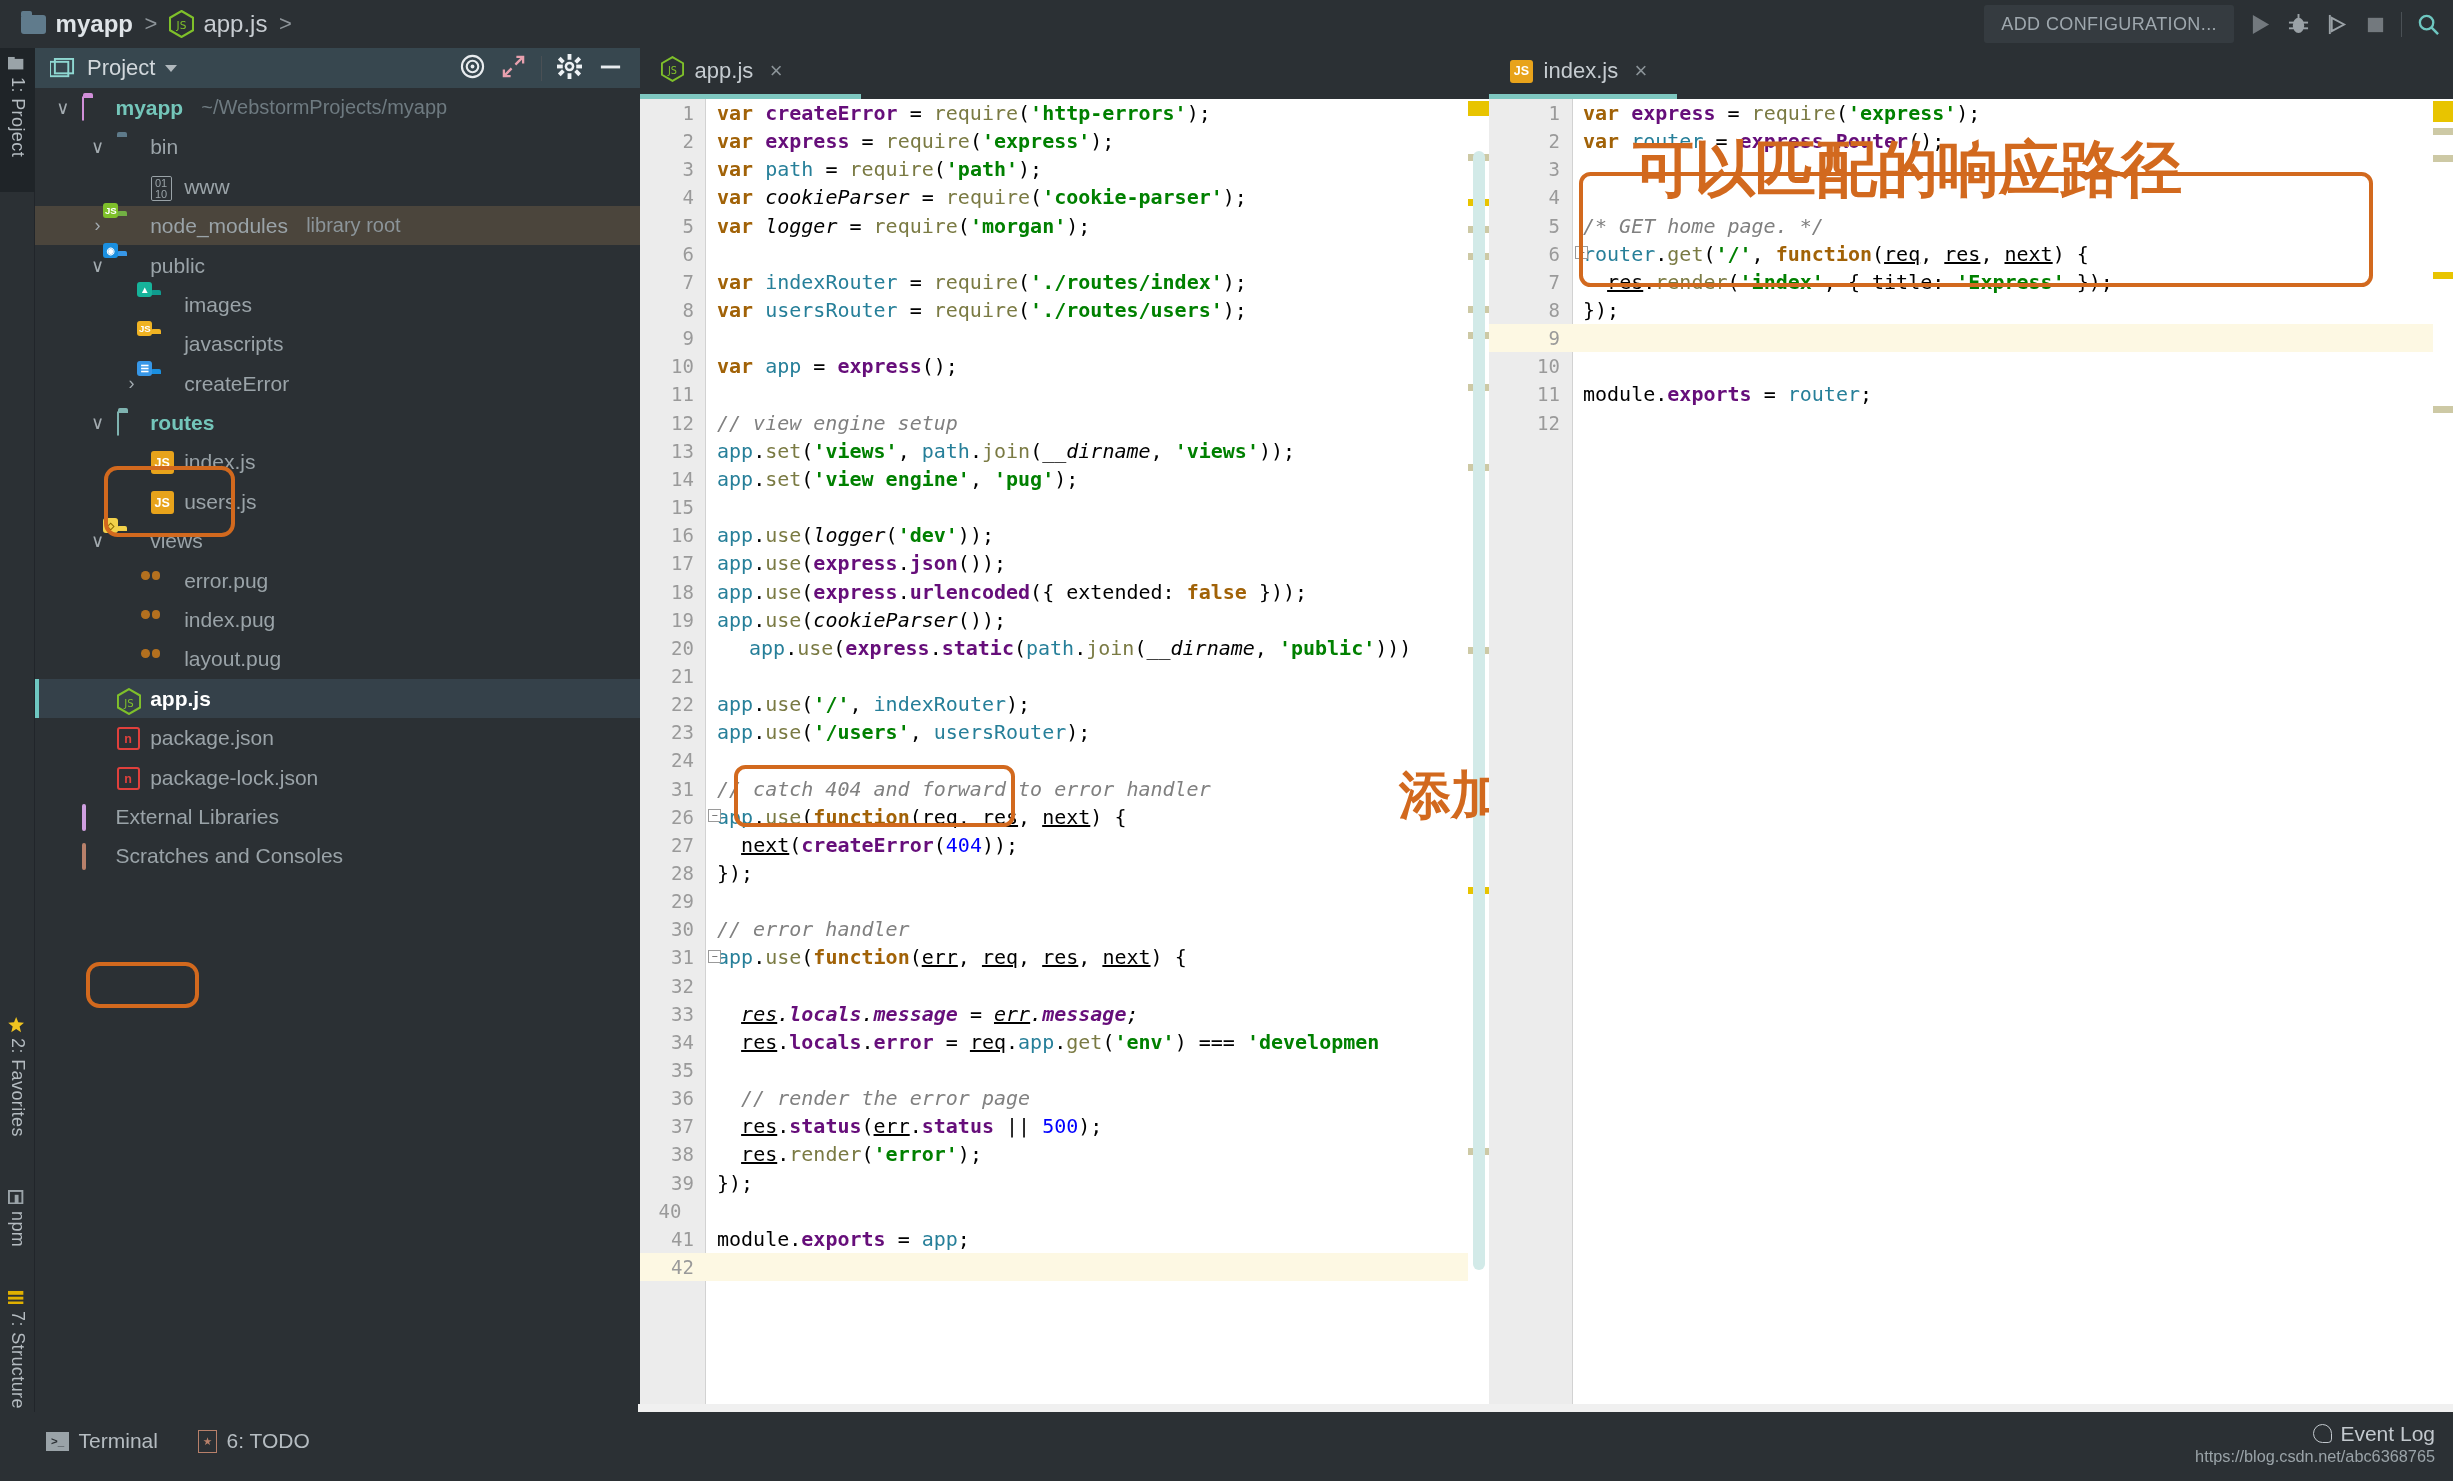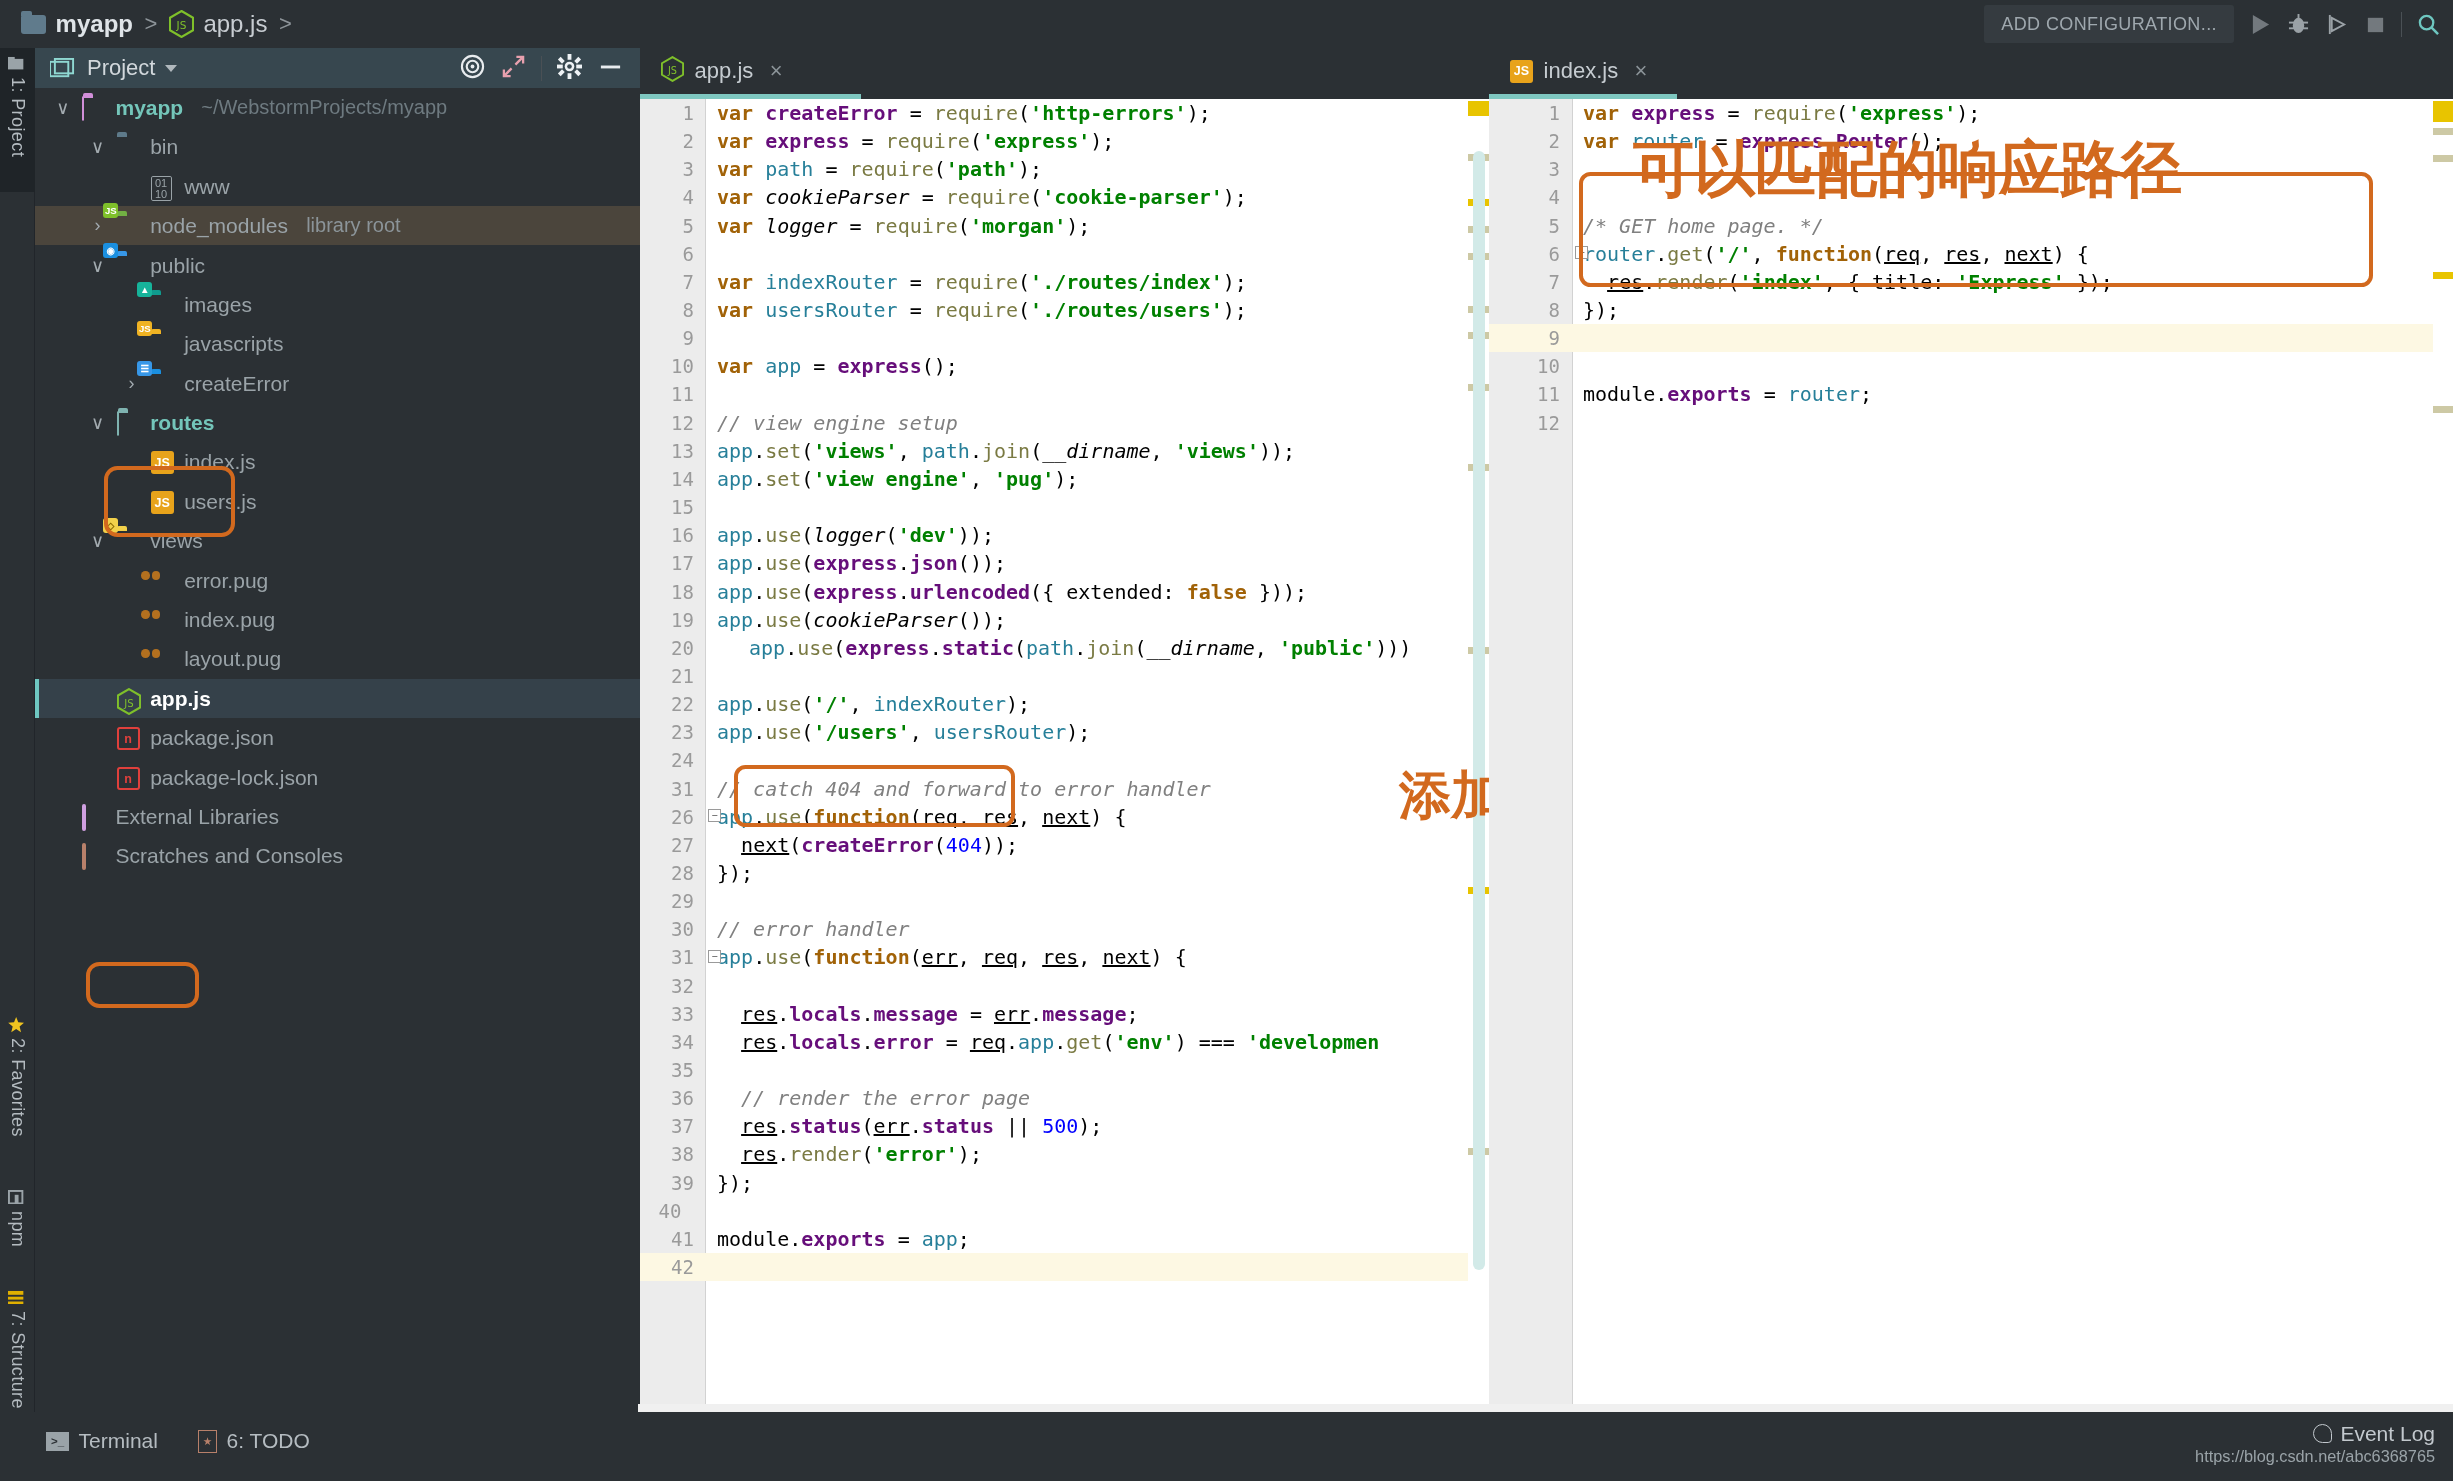--- a/index.html
+++ b/index.html
@@ -508,21 +508,21 @@
             <div class="cl" style="top: 732px; left: 77px;">  <span class="und">next</span>(<span class="fnm">createError</span>(<span class="num">404</span>));</div>
             <div class="gline" style="top: 760px; right: calc(100% - 54px); width: 48px;">28</div>
             <div class="cl" style="top: 760px; left: 77px;">});</div>
             <div class="gline" style="top: 788px; right: calc(100% - 54px); width: 48px;">29</div>
             <div class="gline" style="top: 816px; right: calc(100% - 54px); width: 48px;">30</div>
             <div class="cl" style="top: 816px; left: 77px;"><span class="cmt">// error handler</span></div>
             <div class="gline" style="top: 844px; right: calc(100% - 54px); width: 48px;">31</div>
             <div class="cl" style="top: 844px; left: 77px;"><span class="var">app</span>.<span class="mth">use</span>(<span class="kw">function</span>(<span class="und">err</span>, <span class="und">req</span>, <span class="und">res</span>, <span class="und">next</span>) {</div>
             <div class="gline" style="top: 873px; right: calc(100% - 54px); width: 48px;">32</div>
             <div class="gline" style="top: 901px; right: calc(100% - 54px); width: 48px;">33</div>
-            <div class="cl" style="top: 901px; left: 77px;">  <span class="und">res</span>.<span class="fnm">locals</span>.<span class="fnm">message</span> = <span class="und">err</span>.<span class="fnm">message</span>;</div>
+            <div class="cl" style="top: 901px; left: 77px; font-style: italic;">  <span class="und">res</span>.<span class="fnm">locals</span>.<span class="fnm">message</span> = <span class="und">err</span>.<span class="fnm">message</span>;</div>
             <div class="gline" style="top: 929px; right: calc(100% - 54px); width: 48px;">34</div>
             <div class="cl" style="top: 929px; left: 77px;">  <span class="und">res</span>.<span class="fnm">locals</span>.<span class="fnm">error</span> = <span class="und">req</span>.<span class="var">app</span>.<span class="mth">get</span>(<span class="str">'env'</span>) === <span class="str">'developmen</span></div>
             <div class="gline" style="top: 957px; right: calc(100% - 54px); width: 48px;">35</div>
             <div class="gline" style="top: 985px; right: calc(100% - 54px); width: 48px;">36</div>
             <div class="cl" style="top: 985px; left: 77px;"><span class="cmt">  // render the error page</span></div>
             <div class="gline" style="top: 1013px; right: calc(100% - 54px); width: 48px;">37</div>
             <div class="cl" style="top: 1013px; left: 77px;">  <span class="und">res</span>.<span class="fnm">status</span>(<span class="und">err</span>.<span class="fnm">status</span> || <span class="num">500</span>);</div>
             <div class="gline" style="top: 1041px; right: calc(100% - 54px); width: 48px;">38</div>
             <div class="cl" style="top: 1041px; left: 77px;">  <span class="und">res</span>.<span class="mth">render</span>(<span class="str">'error'</span>);</div>
             <div class="gline" style="top: 1070px; right: calc(100% - 54px); width: 48px;">39</div>

